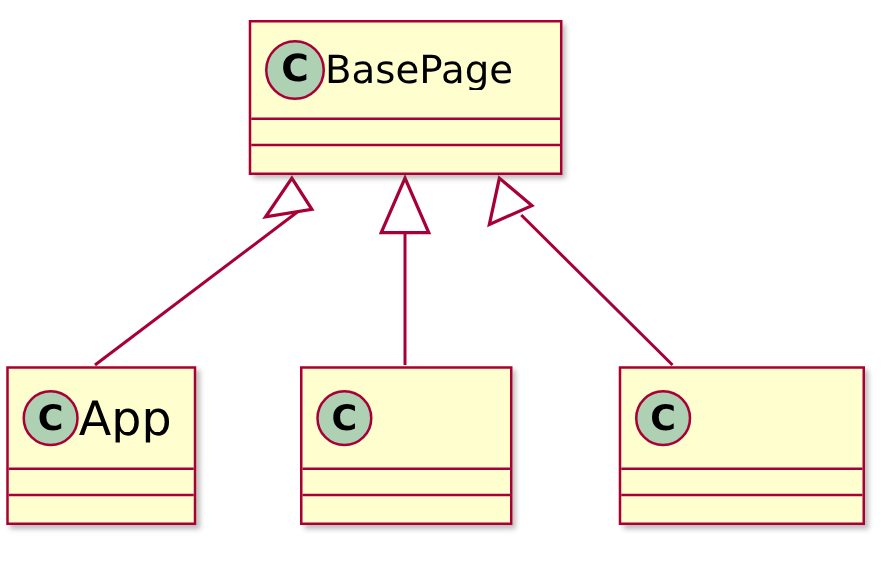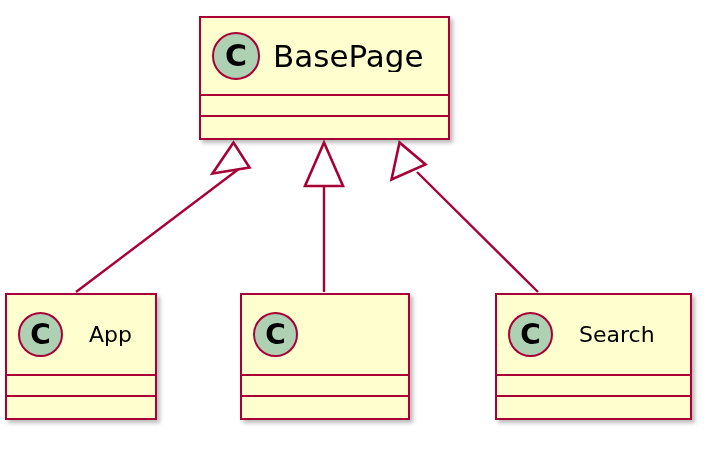--- a/index.html
+++ b/index.html
@@ -80,21 +80,20 @@
   #class-basepage .class-header {
     height: 78px;
   }
   #class-basepage .stereotype-circle {
     width: 48px;
     height: 48px;
     font-size: 30px;
   }
   #class-basepage .class-title {
     font-size: 31px;
-    padding-left: 13px;
   }
   #class-basepage .class-compartment {
     height: 21px;
   }
 
   
   #class-app {
     left: 5px;
     top: 293px;
     width: 152px;
@@ -114,23 +113,21 @@
   }
   .uml-class.leaf .class-header {
     height: 81px;
   }
   .uml-class.leaf .stereotype-circle {
     width: 45px;
     height: 45px;
     font-size: 28px;
   }
   .uml-class.leaf .class-title {
-    font-size: 22px;
-    padding-left: 11px;
-    margin-left: 15px;
+    font-size: 38px;
   }
   .uml-class.leaf .class-compartment {
     height: 21px;
   }
 </style>
 </head>
 <body>
 
 <div id="diagram-canvas">
 
@@ -174,19 +171,18 @@
     <div class="class-header">
       <span class="stereotype-circle">C</span>
     </div>
     <div class="class-compartment divided"></div>
     <div class="class-compartment"></div>
   </div>
 
   <div class="uml-class leaf" id="class-search">
     <div class="class-header">
       <span class="stereotype-circle">C</span>
-      <span class="class-title">Search</span>
     </div>
     <div class="class-compartment divided"></div>
     <div class="class-compartment"></div>
   </div>
 
 </div>
 
 </body></html>

